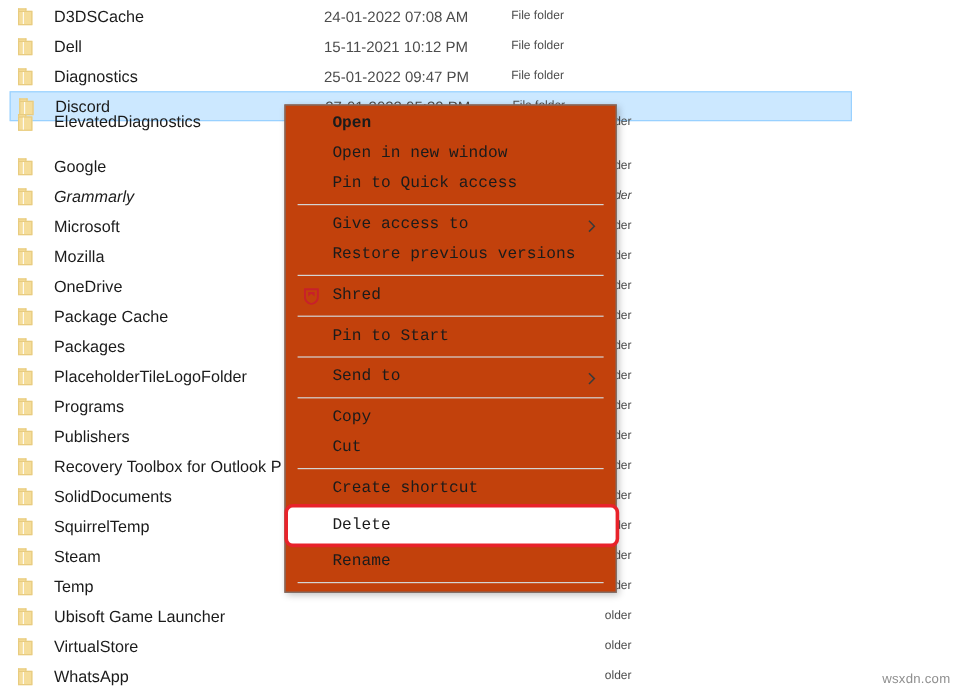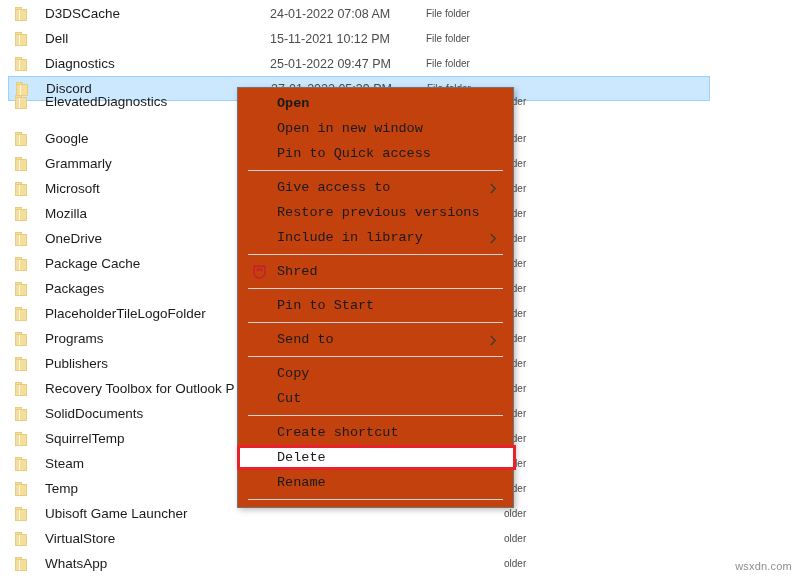--- a/index.html
+++ b/index.html
@@ -146,24 +146,25 @@
     background: #d4d4d4;
     margin: 4px 10px 4px 10px;
   }
 
   .menu-item.highlighted {
     background: #ffffff;
     border-top: 3px solid #e8222a;
     border-bottom: 3px solid #e8222a;
     border-left: 3px solid #e8222a;
     border-right: 3px solid #e8222a;
-    height: 25px;
+    height: 36px;
     margin-left: -1px;
     margin-right: -1px;
     width: 279px;
+    border-radius: 7px;
   }
   .menu-item.highlighted .mi-label { margin-left: 37px; }
 
   
   .shield-icon { width: 13px; height: 14px; display: block; }
 
   
   #watermark {
     position: absolute;
     right: 8px;
@@ -231,21 +232,21 @@
       </div>
       <div class="file-row" style="top: 126px;">
         <span class="folder-icon">
           <span class="tab"></span>
           <span class="body"></span>
           <span class="spine"></span>
         </span>
         <span class="file-name">Google</span>
         <span class="file-type" style="left: 496px;">older</span>
       </div>
-      <div class="file-row" style="top: 151px;">
+      <div class="file-row" style="top: 151px; font-style: italic;">
         <span class="folder-icon">
           <span class="tab"></span>
           <span class="body"></span>
           <span class="spine"></span>
         </span>
         <span class="file-name">Grammarly</span>
         <span class="file-type" style="left: 496px;">older</span>
       </div>
       <div class="file-row" style="top: 176px;">
         <span class="folder-icon">
@@ -405,26 +406,20 @@
       </div>
       <div class="menu-sep"></div>
       <div class="menu-item">
         <span class="mi-label">Give access to</span>
         <span class="mi-arrow"><svg viewBox="0 0 10 14" width="9" height="13">
             <path d="M2 2 L7 7 L2 12" fill="none" stroke="#3a3a3a" stroke-width="1.4"></path>
           </svg></span>
       </div>
       <div class="menu-item">
         <span class="mi-label">Restore previous versions</span>
-      </div>
-      <div class="menu-item">
-        <span class="mi-label">Include in library</span>
-        <span class="mi-arrow"><svg viewBox="0 0 10 14" width="9" height="13">
-            <path d="M2 2 L7 7 L2 12" fill="none" stroke="#3a3a3a" stroke-width="1.4"></path>
-          </svg></span>
       </div>
       <div class="menu-sep"></div>
       <div class="menu-item">
         <span class="mi-icon">
           <svg class="shield-icon" viewBox="0 0 24 26">
             <path d="M2 2 L22 2 L22 14 Q22 22 12 25 Q2 22 2 14 Z" fill="none" stroke="#c8202a" stroke-width="3"></path>
             <path d="M7 6 L7 13 L12 9 L17 13 L17 6" fill="#c8202a"></path>
           </svg>
         </span>
         <span class="mi-label">Shred</span>

